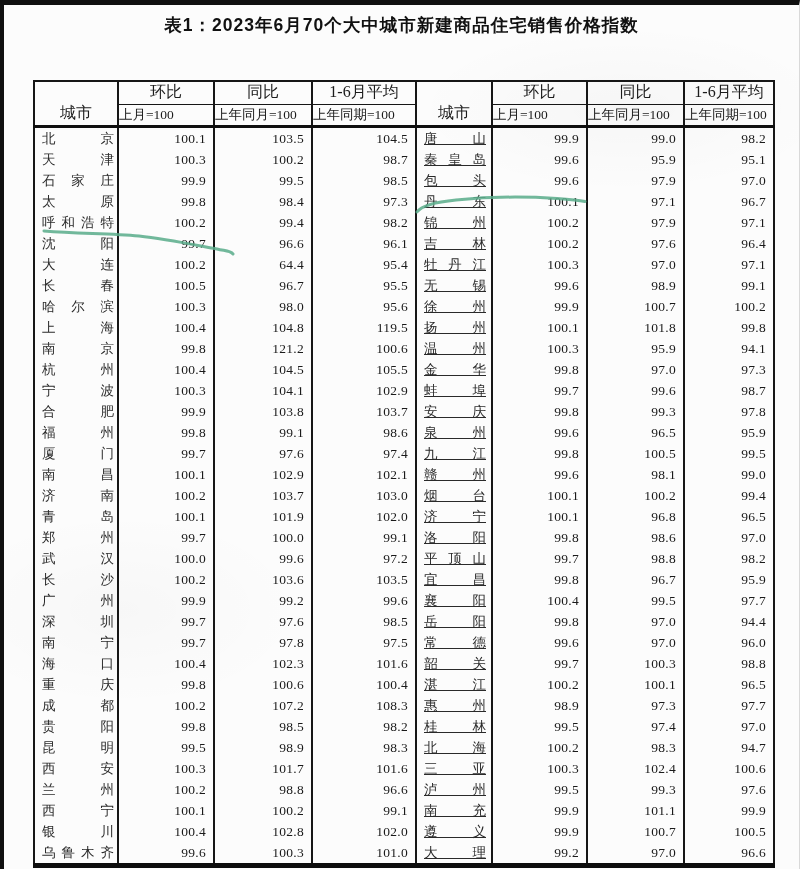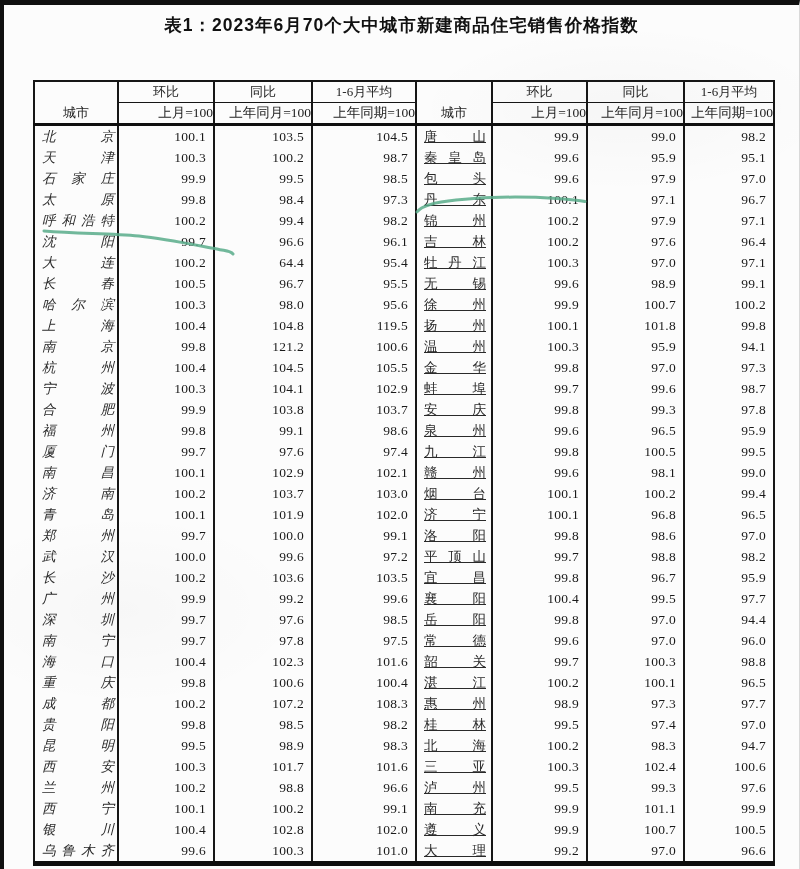--- a/index.html
+++ b/index.html
@@ -31,29 +31,29 @@
     border-collapse:collapse; table-layout:fixed;
     border:2px solid #161616;
     border-bottom:5px solid #0d0d0d;
   }
   table.idx th, table.idx td {
     border-left:2px solid #161616;
     border-right:2px solid #161616;
     font-weight:normal;
     overflow:hidden; white-space:nowrap;
   }
-  thead tr.h1 th { height:21px; font-size:13px; vertical-align:bottom; padding-bottom:1px; text-align:center; }
-  thead tr.h2 th { height:22px; font-size:13.5px; vertical-align:middle; text-align:right; border-top:1px solid #161616; }
+  thead tr.h1 th { height:21px; font-size:16px; vertical-align:bottom; padding-bottom:1px; text-align:center; }
+  thead tr.h2 th { height:22px; font-size:13.5px; vertical-align:middle; text-align:left; border-top:1px solid #161616; }
   thead th.cityhead { vertical-align:middle; font-size:13.5px; }
   thead { border-bottom:3px solid #0f0f0f; }
   tbody td { height:21px; line-height:21px; font-size:13.5px; }
   td.num { text-align:right; padding-right:7px; letter-spacing:0.3px; color:#1a1a1a; }
   td.city { padding-left:7px; color:#2a2a2a; }
   .cname { display:inline-block; text-align:justify; text-align-last:justify; }
-  .cname.wide  { width:72px;font-style:italic; }
+  .cname.wide  { width:72px; }
   .cname.narrow{ width:62px;text-decoration:underline; }
   svg.marker { position:absolute; left:0; top:0; pointer-events:none; }
 </style>
 </head>
 <body>
 
 <div class="page">
 
   <div class="title">表1：2023年6月70个大中城市新建商品住宅销售价格指数</div>
 

